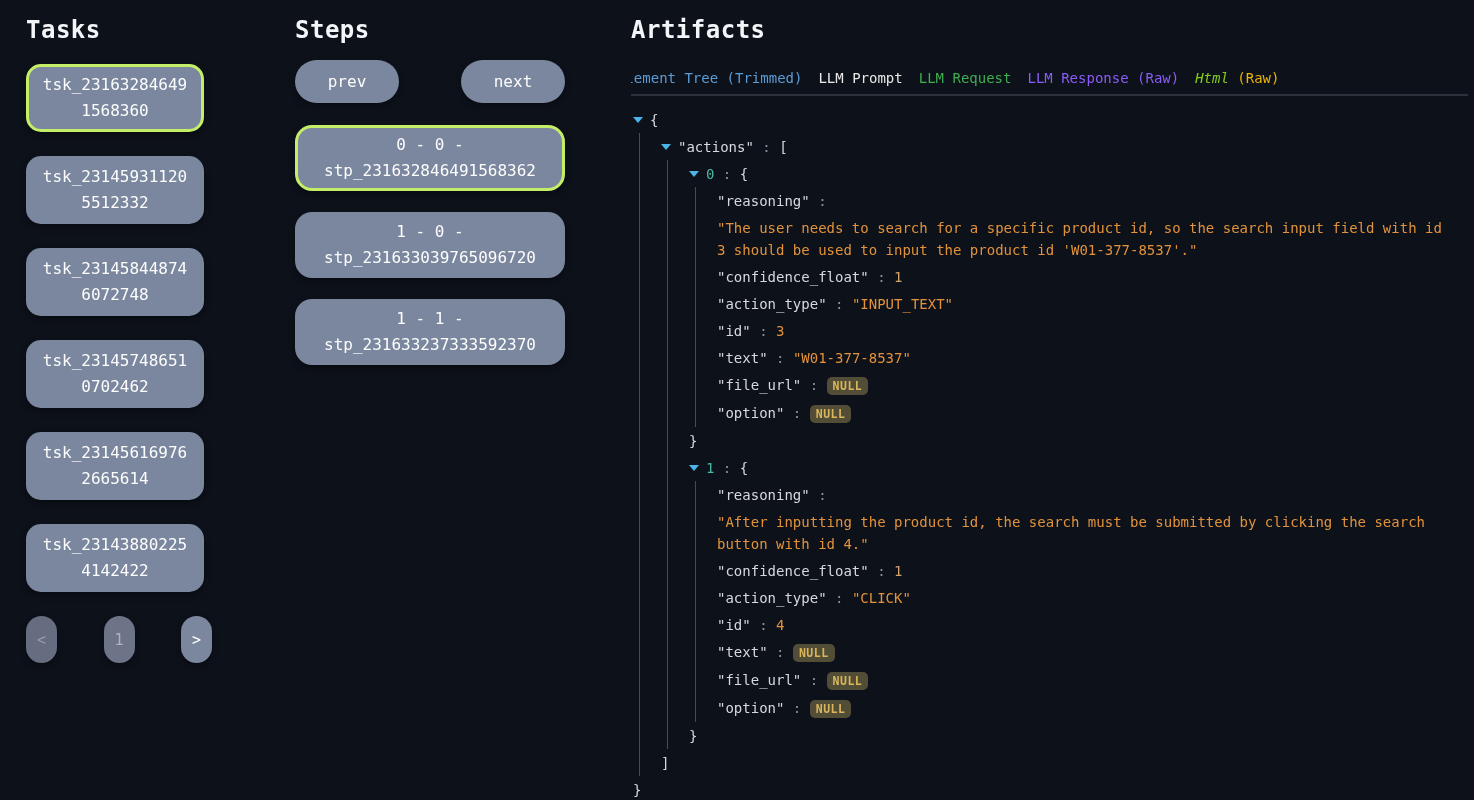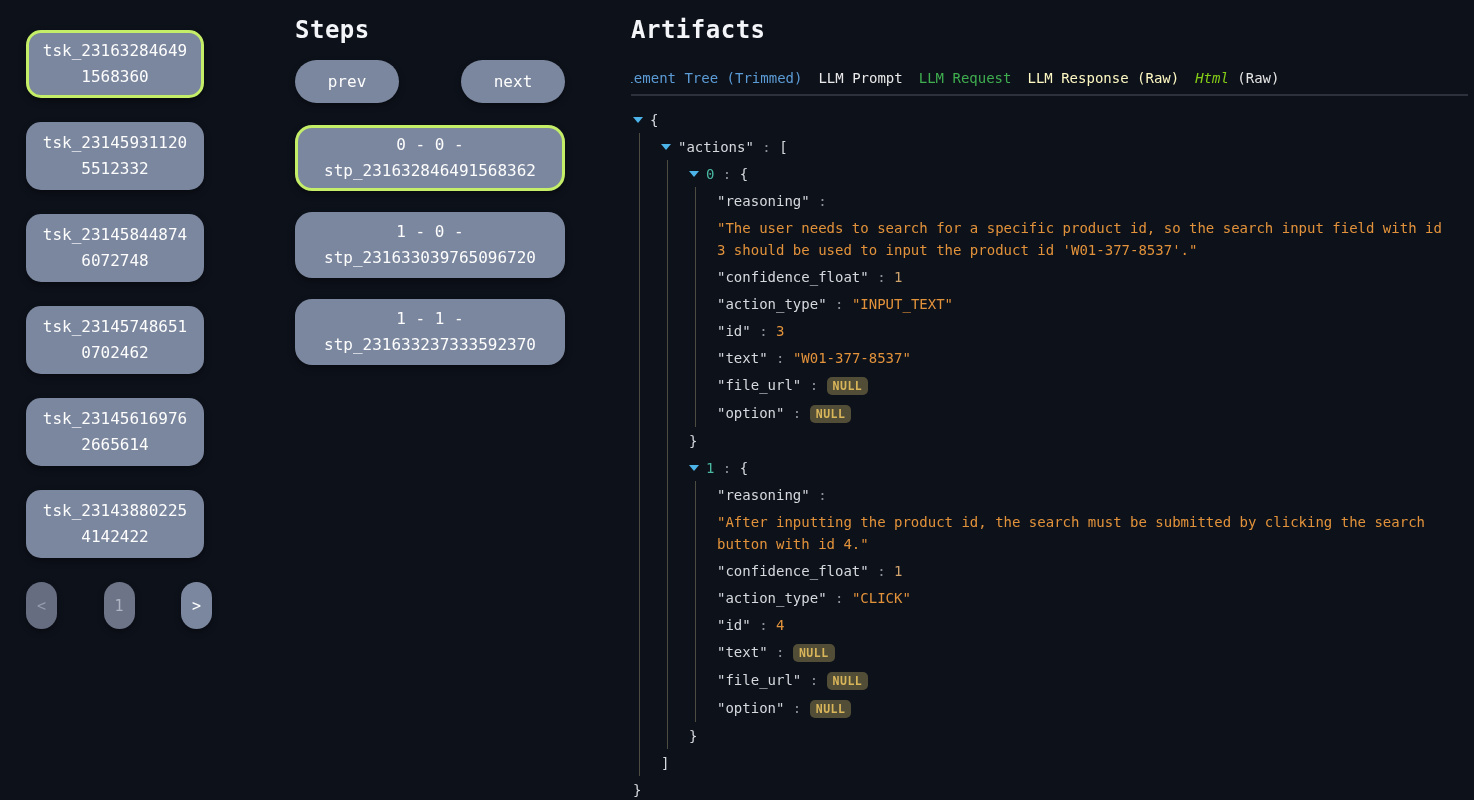--- a/index.html
+++ b/index.html
@@ -101,20 +101,21 @@
     font-size:11.5px;font-weight:bold;letter-spacing:.5px;
     padding:2px 6px;border-radius:5px;
   }
 </style>
 </head>
 <body>
 
 <div class="app">
 
   <section class="col-tasks">
+    <h2 class="col-title">Tasks</h2>
     <div class="task-list">
         <button class="task-btn selected">
     <span class="btn-label">tsk_231632846491568360</span>
   </button>
         <button class="task-btn">
     <span class="btn-label">tsk_231459311205512332</span>
   </button>
         <button class="task-btn">
     <span class="btn-label">tsk_231458448746072748</span>
   </button>
@@ -156,22 +157,22 @@
   </button>
       </div>
   </section>
 
   <section class="col-artifacts">
     <h2 class="col-title">Artifacts</h2>
     <div class="tab-bar">
         <button class="tab" style="margin-left: -14px;"><span style="color: rgb(92, 156, 214);">Element Tree (Trimmed)</span></button>
         <button class="tab"><span style="color: rgb(233, 233, 233);">LLM Prompt</span></button>
         <button class="tab"><span style="color: rgb(63, 174, 79);">LLM Request</span></button>
-        <button class="tab"><span style="color: #fef9c3;">LLM Response (Raw)</span></button>
-        <button class="tab"><span style="color: #84cc16; font-style: italic;">Html</span><span style="color: #e5e5e5;"> (Raw)</span></button>
+        <button class="tab"><span style="color: #8b5cf6;">LLM Response (Raw)</span></button>
+        <button class="tab"><span style="color: #84cc16; font-style: italic;">Html</span><span style="color: #eab308;"> (Raw)</span></button>
       </div>
     <div class="json-tree">
         <div class="json-row" style="padding-left: 0px;"><span class="caret"></span><span class="row-content"><span class="tk tk-brace">{</span></span></div>
         <div class="json-row" style="padding-left: 28px;"><span class="guide" style="left: 6px;"></span><span class="caret"></span><span class="row-content"><span class="tk tk-key">"actions"</span><span class="tk tk-punc"> : </span><span class="tk tk-brace">[</span></span></div>
         <div class="json-row" style="padding-left: 56px;"><span class="guide" style="left: 6px;"></span><span class="guide" style="left: 34px;"></span><span class="caret"></span><span class="row-content"><span class="tk tk-idx">0</span><span class="tk tk-punc"> : </span><span class="tk tk-brace">{</span></span></div>
         <div class="json-row" style="padding-left: 84px;"><span class="guide" style="left: 6px;"></span><span class="guide" style="left: 34px;"></span><span class="guide" style="left: 62px;"></span><span class="row-content"><span class="tk tk-key">"reasoning"</span><span class="tk tk-punc"> :</span></span></div>
         <div class="json-row" style="padding-left: 84px;"><span class="guide" style="left: 6px;"></span><span class="guide" style="left: 34px;"></span><span class="guide" style="left: 62px;"></span><span class="row-content wrap"><span class="tk tk-str">"The user needs to search for a specific product id, so the search input field with id 3 should be used to input the product id 'W01-377-8537'."</span></span></div>
         <div class="json-row" style="padding-left: 84px;"><span class="guide" style="left: 6px;"></span><span class="guide" style="left: 34px;"></span><span class="guide" style="left: 62px;"></span><span class="row-content"><span class="tk tk-key">"confidence_float"</span><span class="tk tk-punc"> : </span><span class="tk tk-num">1</span></span></div>
         <div class="json-row" style="padding-left: 84px;"><span class="guide" style="left: 6px;"></span><span class="guide" style="left: 34px;"></span><span class="guide" style="left: 62px;"></span><span class="row-content"><span class="tk tk-key">"action_type"</span><span class="tk tk-punc"> : </span><span class="tk tk-str">"INPUT_TEXT"</span></span></div>
         <div class="json-row" style="padding-left: 84px;"><span class="guide" style="left: 6px;"></span><span class="guide" style="left: 34px;"></span><span class="guide" style="left: 62px;"></span><span class="row-content"><span class="tk tk-key">"id"</span><span class="tk tk-punc"> : </span><span class="tk tk-int">3</span></span></div>

